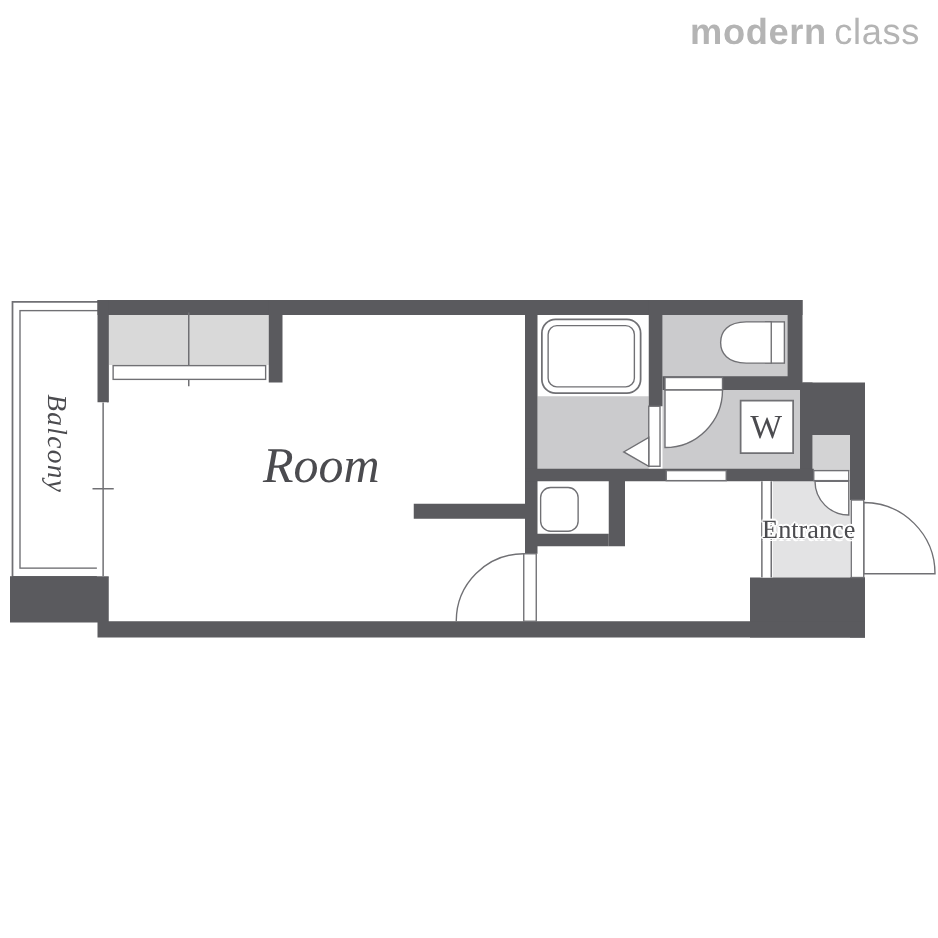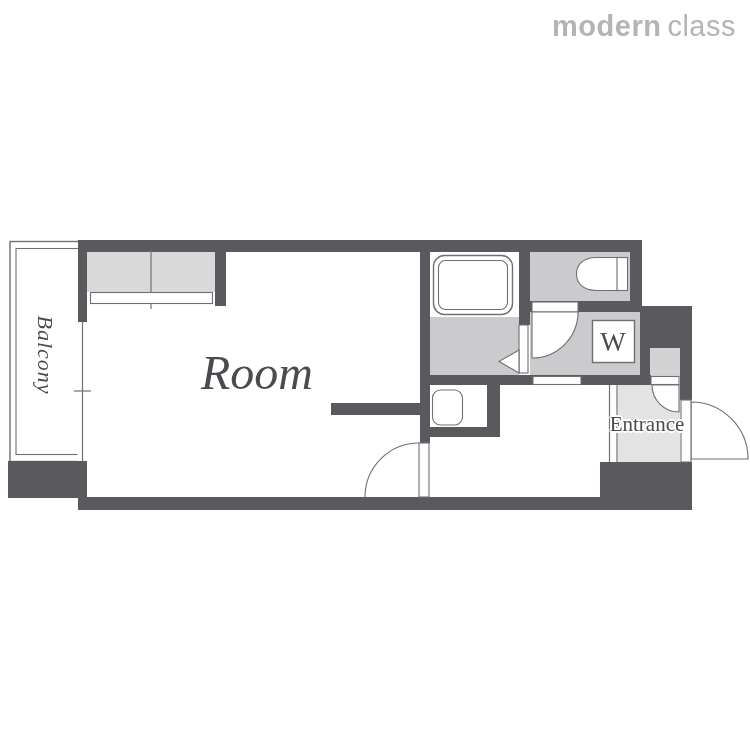--- a/index.html
+++ b/index.html
@@ -14,21 +14,21 @@
   .f-gray{fill:var(--floor-gray,#cbcbcd);}
   .f-closet{fill:var(--closet-gray,#d9d9d9);}
   .f-entrance{fill:var(--entrance-gray,#e3e3e4);}
   .f-shoe{fill:var(--shoe-cabinet-gray,#d3d3d4);}
   .thin{fill:#ffffff;stroke:var(--outline,#707074);stroke-width:1.4;}
   .thin2{fill:#ffffff;stroke:var(--outline,#707074);stroke-width:1.1;}
   .ln{stroke:var(--outline,#707074);stroke-width:1.2;fill:none;}
   .arc{stroke:var(--outline,#707074);stroke-width:1.1;fill:none;}
   .lbl{position:absolute;color:var(--label-text,#4b4b4f);white-space:nowrap;z-index:5;}
   .lbl-room{left:257px;top:372px;transform:translate(-50%,-50%);
-            font-style:italic;font-size:48px;}
+            font-style:italic;font-size:40px;}
   .lbl-balcony{left:45px;top:355px;transform:translate(-50%,-50%) rotate(90deg);
             font-style:italic;font-size:22px;letter-spacing:1px;}
   .lbl-entrance{left:647px;top:424px;transform:translate(-50%,-50%);
             font-size:21px;
             text-shadow:-2px 0 0 #fff,2px 0 0 #fff,0 -2px 0 #fff,0 2px 0 #fff,
                         -1px -1px 0 #fff,1px 1px 0 #fff,-1px 1px 0 #fff,1px -1px 0 #fff;}
   .lbl-w{left:613px;top:342px;transform:translate(-50%,-50%);font-size:27px;}
 </style>
 </head>
 <body>

